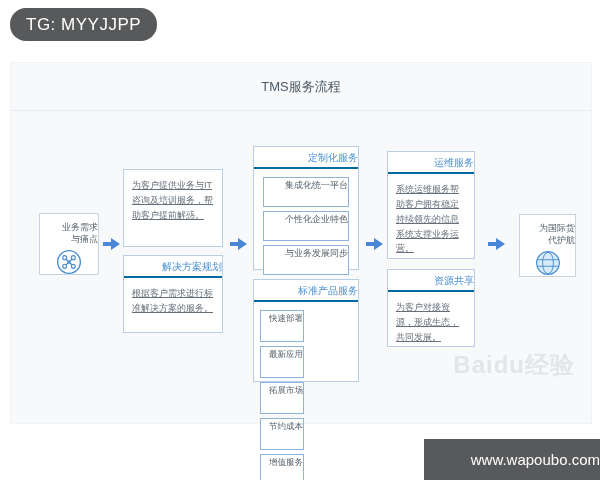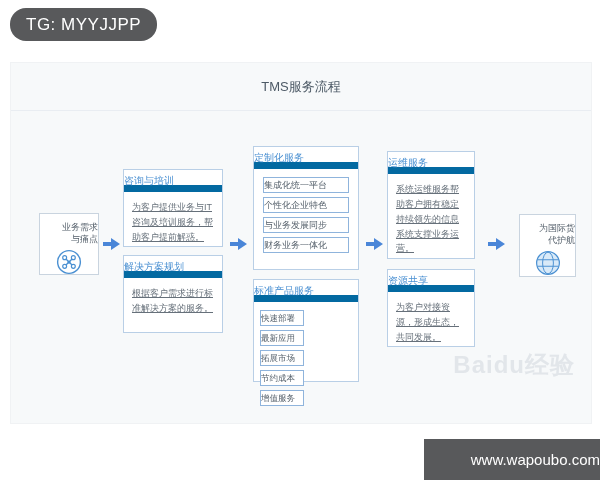--- a/index.html
+++ b/index.html
@@ -60,55 +60,55 @@
   .flow-arrow { position:absolute; width:17px; height:12px; }
 
   
   .group {
     position:absolute;
     background:#ffffff;
     border:1px solid #b9cfe6;
   }
   .group-header {
     height:22px; line-height:22px;
-    text-align:left;
+    text-align:right;
     font-size:10px; color:#4a90d2;
-    border-bottom:7px solid #0369a1;
+    border-bottom:2px solid #0369a1;
   }
   .group-body {
     padding:8px 8px;
     font-size:9px; color:#66707a;
     line-height:1.65; text-align:left;text-decoration:underline;
   }
 
   .g-consult  { left:112px; top:106px; width:100px; height:78px; }
   .g-solution { left:112px; top:192px; width:100px; height:78px; }
   .g-custom   { left:242px; top:83px;  width:106px; height:124px; }
   .g-standard { left:242px; top:216px; width:106px; height:103px; }
   .g-ops      { left:376px; top:88px;  width:88px;  height:108px; }
   .g-share    { left:376px; top:206px; width:88px;  height:78px; }
 
   
   .stack { padding:4px 0 0; }
   .stack .pill {
-    width:86px; height:16px; line-height:15px;
+    width:86px; height:30px; line-height:15px;
     margin:4px auto 0;
     border:1px solid #8fb4dc;
     font-size:9px; color:#55606b;
-    text-align:left; background:#ffffff;
+    text-align:right; background:#ffffff;
   }
 
   
   .grid { display:flex; flex-wrap:wrap; padding:4px 4px 0 6px; }
   .grid .pill {
-    width:44px; height:16px; line-height:15px;
+    width:44px; height:32px; line-height:15px;
     margin:4px 4px 0 0;
     border:1px solid #8fb4dc;
     font-size:8.5px; color:#55606b;
-    text-align:left; background:#ffffff;
+    text-align:right; background:#ffffff;
   }
 
   
   .watermark {
     position:absolute; right:16px; top:286px;
     font-size:24px; font-weight:bold;
     color:#e2e6ea; letter-spacing:1px;
     user-select:none;
   }
 </style>
@@ -143,21 +143,20 @@
     <path d="M0 4 h8 v-4 l9 6 -9 6 v-4 h-8 z" fill="#4a86d8"></path>
   </svg>
   <svg class="flow-arrow" style="left:355px; top:175px;" viewBox="0 0 17 12">
     <path d="M0 4 h8 v-4 l9 6 -9 6 v-4 h-8 z" fill="#4a86d8"></path>
   </svg>
   <svg class="flow-arrow" style="left:477px; top:175px;" viewBox="0 0 17 12">
     <path d="M0 4 h8 v-4 l9 6 -9 6 v-4 h-8 z" fill="#4a86d8"></path>
   </svg>
 
   <div class="group g-consult">
-    <div class="group-header">咨询与培训</div>
     <div class="group-body">为客户提供业务与IT咨询及培训服务，帮助客户提前解惑。</div>
   </div>
 
   <div class="group g-solution">
     <div class="group-header">解决方案规划</div>
     <div class="group-body">根据客户需求进行标准解决方案的服务。</div>
   </div>
 
   <div class="group g-custom">
     <div class="group-header">定制化服务</div>

